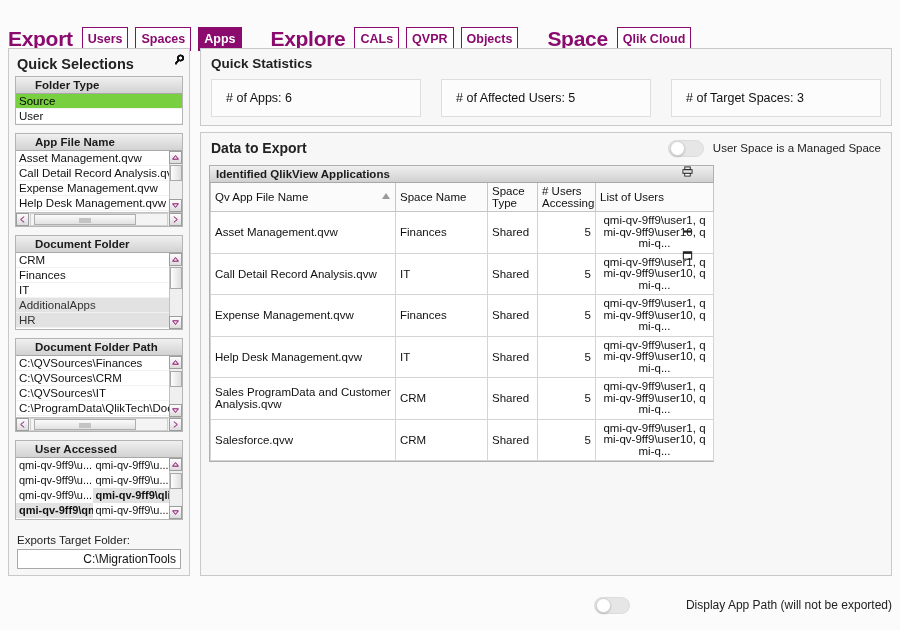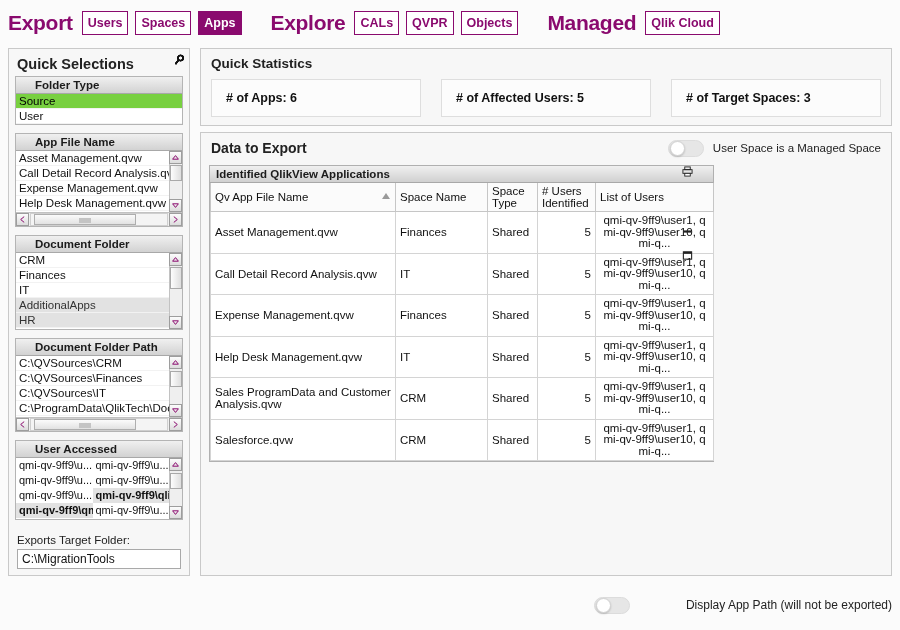--- a/index.html
+++ b/index.html
@@ -8,21 +8,21 @@
     width: 900px; height: 630px;
     background: #fbfbfb;
     font-family: "Liberation Sans", sans-serif;
     overflow: hidden;
     -webkit-font-smoothing: antialiased;
   }
   .app { position: relative; width: 900px; height: 630px; background:#fbfbfb; }
 
   
   .topbar {
-    position: absolute; left:0; top:0; width:900px; height:46px;
+    position: absolute; left:0; top:16px; width:900px; height:46px;
     background:#fbfbfb;
     display:flex; align-items:center;
   }
   .nav-group { display:flex; align-items:center; }
   .nav-title {
     color:#8a0a6e; font-size:21px; font-weight:bold; letter-spacing:-0.3px;
     margin-right:9px; white-space:nowrap;
   }
   .nav-btn {
     border:1px solid #8a0a6e; background:#ffffff; color:#8a0a6e;
@@ -110,38 +110,38 @@
   }
   .ua-cell.sel-grey { background:#e2e2e2; font-weight:bold; }
 
   .field-label {
     font-size:11.5px; color:#222; padding:6px 0 3px 8px;
   }
   .text-input {
     display:block; margin:0 8px; width:calc(100% - 16px); height:20px;
     border:1px solid #a9a9a9; background:#fff; color:#111;
     font-size:12px; font-family:"Liberation Sans",sans-serif;
-    text-align:left; padding:0 4px;
+    text-align:right; padding:0 4px;
   }
   .export-btn {
     display:block; margin:14px 8px 0 8px; width:calc(100% - 16px); height:36px;
     background:#8a0a6e; color:#ffffff; border:none; cursor:pointer;
     font-size:14px; font-weight:bold; font-family:"Liberation Sans",sans-serif;
     letter-spacing:0.2px;
   }
 
   
   .stats-panel {
     position:absolute; left:200px; top:48px; width:692px; height:78px;
     background:#f7f7f7; border:1px solid #c9c9c9;
   }
   .section-title {
     font-size:13.5px; font-weight:bold; color:#222; padding:7px 0 0 10px;
   }
-  .stat-row { display:flex; gap:20px; padding:8px 10px 0 10px;font-weight:bold; }
+  .stat-row { display:flex; gap:20px; padding:8px 10px 0 10px; }
   .stat-card {
     flex:1; height:38px; border:1px solid #dedede; background:#fcfcfc;
     display:flex; align-items:center; padding-left:14px;
     font-size:12.5px; color:#111;
   }
 
   .data-panel {
     position:absolute; left:200px; top:132px; width:692px; height:444px;
     background:#f7f7f7; border:1px solid #c9c9c9;
   }
@@ -225,21 +225,21 @@
     <div class="nav-group">
       <div class="nav-title">Explore</div>
       <button class="nav-btn">CALs</button>
       <button class="nav-btn">QVPR</button>
       <button class="nav-btn">Objects</button>
     </div>
 
     <span class="gap-lg"></span>
 
     <div class="nav-group">
-      <div class="nav-title">Managed</div>
+      <div class="nav-title">Space</div>
       <button class="nav-btn">Qlik Cloud</button>
     </div>
   </div>
 
   <div class="left-panel">
     <div class="panel-heading">Quick Selections</div>
 
     <div class="listbox">
       <div class="lb-caption">Folder Type</div>
       <span class="lb-search" style="top:3px;">
@@ -339,22 +339,22 @@
     <div class="listbox">
       <div class="lb-caption">Document Folder Path</div>
       <span class="lb-search" style="top:3px;">
         <svg width="11" height="12" viewBox="0 0 11 12">
             <circle cx="6.5" cy="4" r="2.6" fill="none" stroke="#111" stroke-width="1.3"></circle>
             <line x1="4.6" y1="6" x2="1.5" y2="10" stroke="#111" stroke-width="1.4"></line>
           </svg>
       </span>
       <div class="lb-body" style="height:61px;">
         <div class="lb-rows" style="margin-right:13px;">
+          <div class="lb-row">C:\QVSources\Finances</div>
           <div class="lb-row">C:\QVSources\CRM</div>
-          <div class="lb-row">C:\QVSources\Finances</div>
           <div class="lb-row">C:\QVSources\IT</div>
           <div class="lb-row">C:\ProgramData\QlikTech\Docum</div>
         </div>
         <div class="vscroll">
           <div class="vs-btn up">
             <svg width="7" height="5" viewBox="0 0 7 5">
                 <path d="M3.5 0.6 L6.4 4.2 L0.6 4.2 Z" fill="none" stroke="#8a0a6e" stroke-width="1"></path>
               </svg>
           </div>
           <div class="vs-thumb" style="top:15px;"></div>
@@ -488,21 +488,21 @@
             <col style="width:118px">
         </colgroup>
         <thead>
           <tr>
             <th>
               <span>Qv App File Name</span>
               <span class="sort-mark"></span>
             </th>
             <th>Space Name</th>
             <th>Space Type</th>
-            <th class="num"># Users Identified</th>
+            <th class="num"># Users Accessing</th>
             <th>List of Users</th>
           </tr>
         </thead>
         <tbody>
           <tr style="height:25px;">
             <td>Asset Management.qvw</td>
             <td>Finances</td>
             <td>Shared</td>
             <td class="num">5</td>
             <td class="users">qmi-qv-9ff9\user1, qmi-qv-9ff9\user10, qmi-q...</td>

